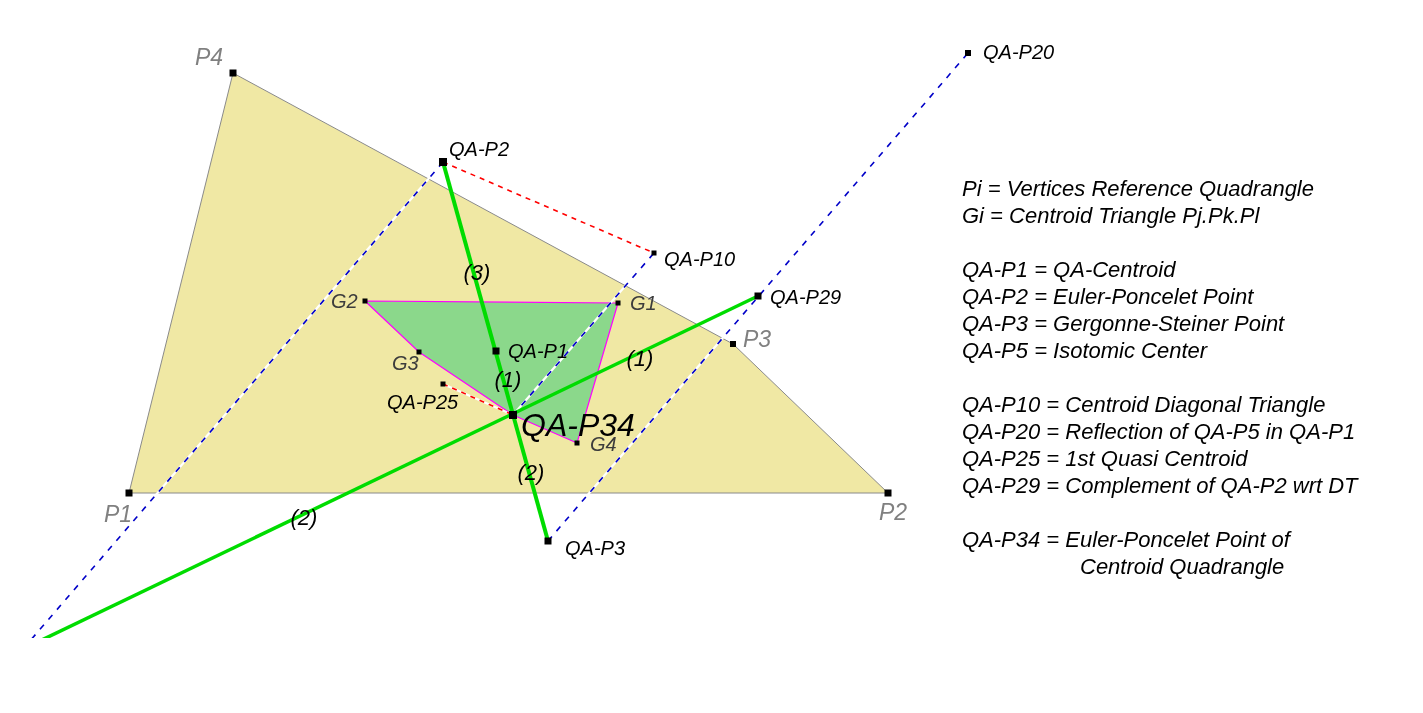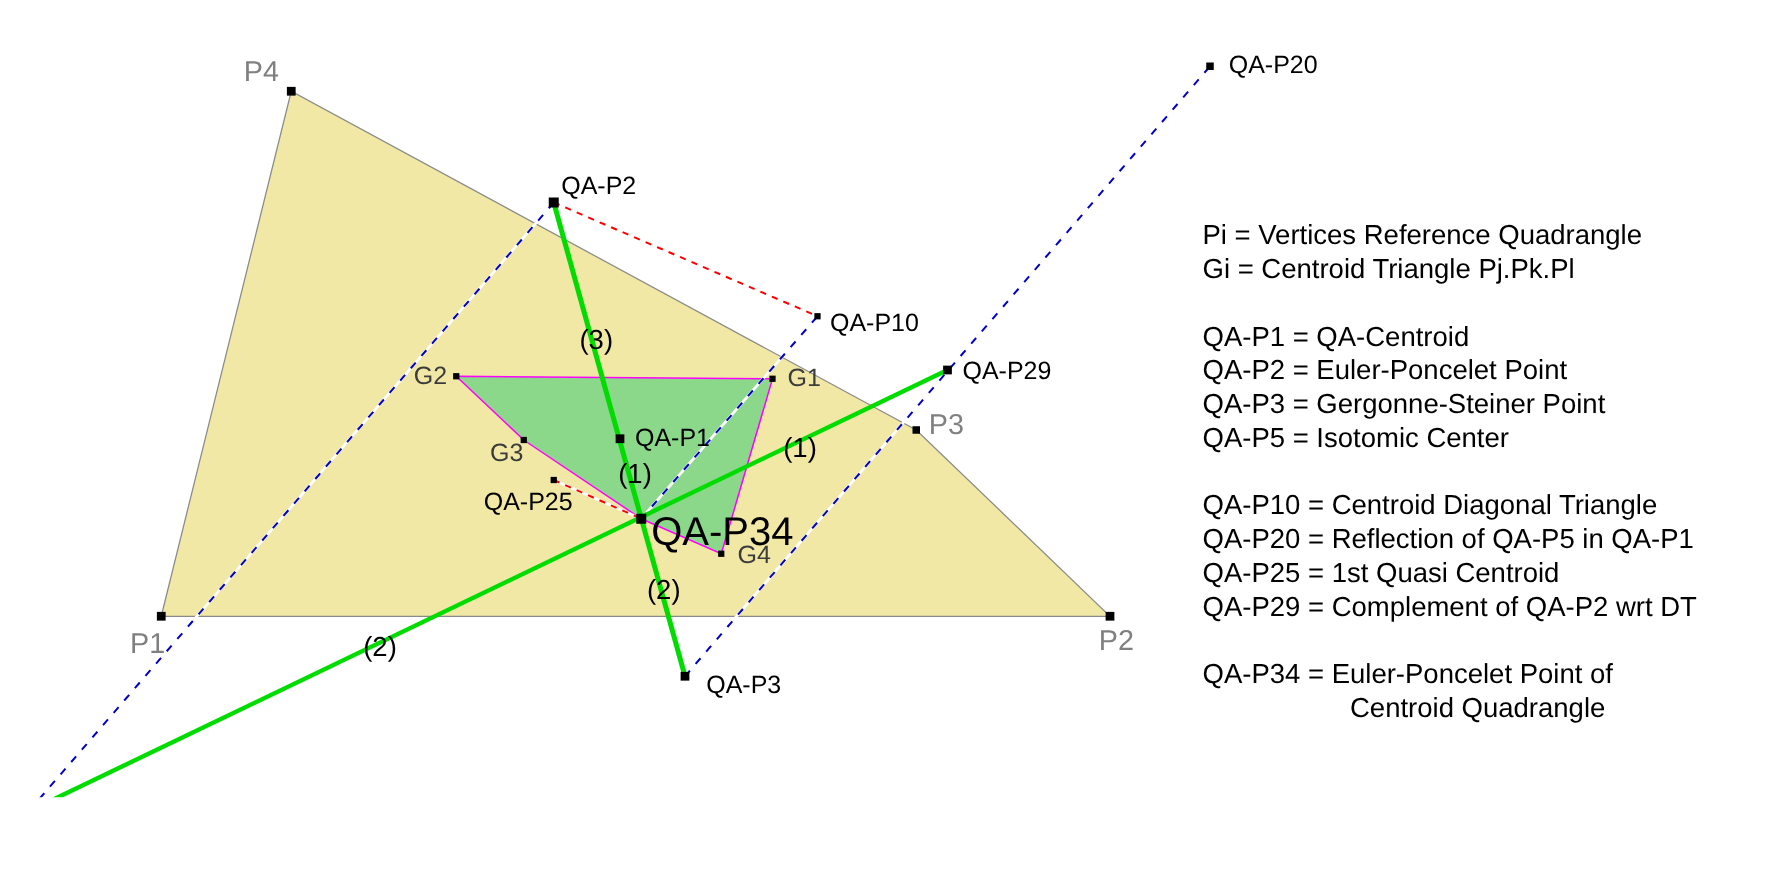--- a/index.html
+++ b/index.html
@@ -1,17 +1,17 @@
 <!DOCTYPE html>
 <html><head>
 <meta charset="utf-8">
 <style>
   html,body{margin:0;padding:0;background:#ffffff;}
   body{font-family:"Liberation Sans", sans-serif;}
-  #stage{position:relative;width:1423px;height:638px;background:#ffffff;overflow:hidden;}
+  #stage{position:relative;width:1423px;height:638px;background:#ffffff;overflow:hidden;font-style:italic;}
   svg text{font-family:"Liberation Sans", sans-serif;}
 </style>
 </head>
 <body>
 
 <div id="stage">
   <svg id="figure" width="1423" height="713" viewBox="0 0 1423 713" xmlns="http://www.w3.org/2000/svg">
     <g id="layer-polygons">
         <polygon points="129,493 233,73 733,344 888,493" fill="#F0E8A4" stroke="#8A8A8A" stroke-width="1"></polygon>
         <polygon points="365,301 618,303 577,443 513,415 419,352" fill="#8BD88B" stroke="#FF00FF" stroke-width="1.2"></polygon>

